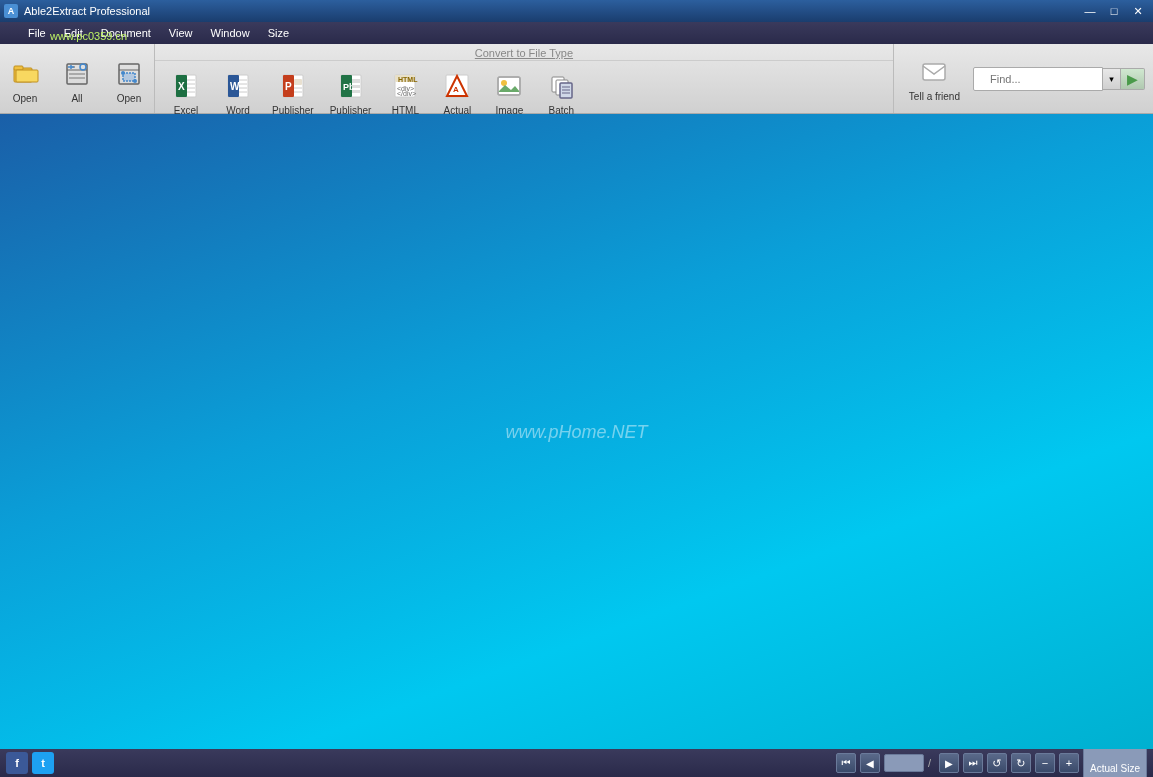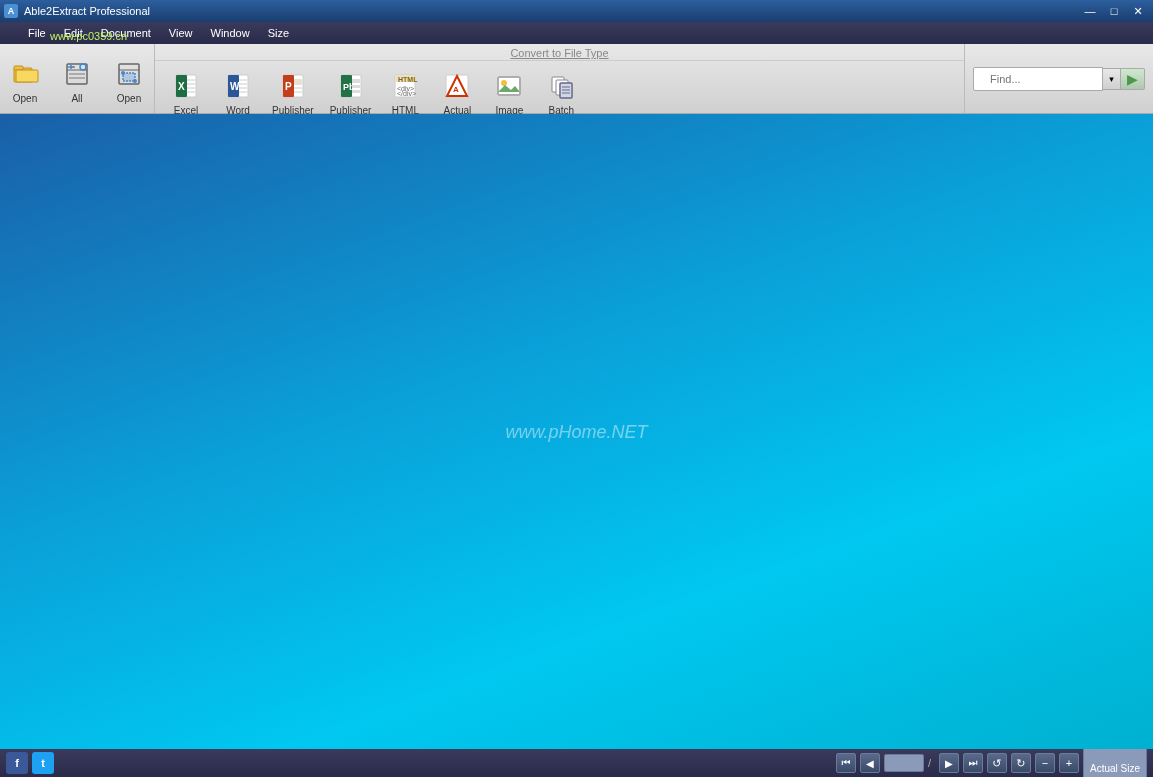--- a/index.html
+++ b/index.html
@@ -443,20 +443,29 @@
             <line x1="15" y1="21" x2="23" y2="21" stroke="#668" stroke-width="1"></line>
           </svg>
         </div>
         <span class="tool-btn-label">Batch</span>
       </div>
     </div>
   </div>
 
   <div id="toolbar-right">
 
+    <div class="tool-btn">
+      <div class="tool-icon">
+        <svg class="svg-icon" viewBox="0 0 28 28">
+          <rect x="3" y="6" width="22" height="16" rx="2" fill="#fff" stroke="#aaa" stroke-width="1.5"></rect>
+          <path d="M3 8 L14 16 L25 8" fill="none" stroke="#aaa" stroke-width="1.5"></path>
+        </svg>
+      </div>
+      <span class="tool-btn-label">Tell a friend</span>
+    </div>
 
     <div style="display:flex; align-items:center;">
       <input id="find-input" type="text" placeholder="Find..." style="">
       <div id="find-dropdown">▾</div>
       <div id="find-go">▶</div>
     </div>
   </div>
 </div>
 
 <div id="main-content">

